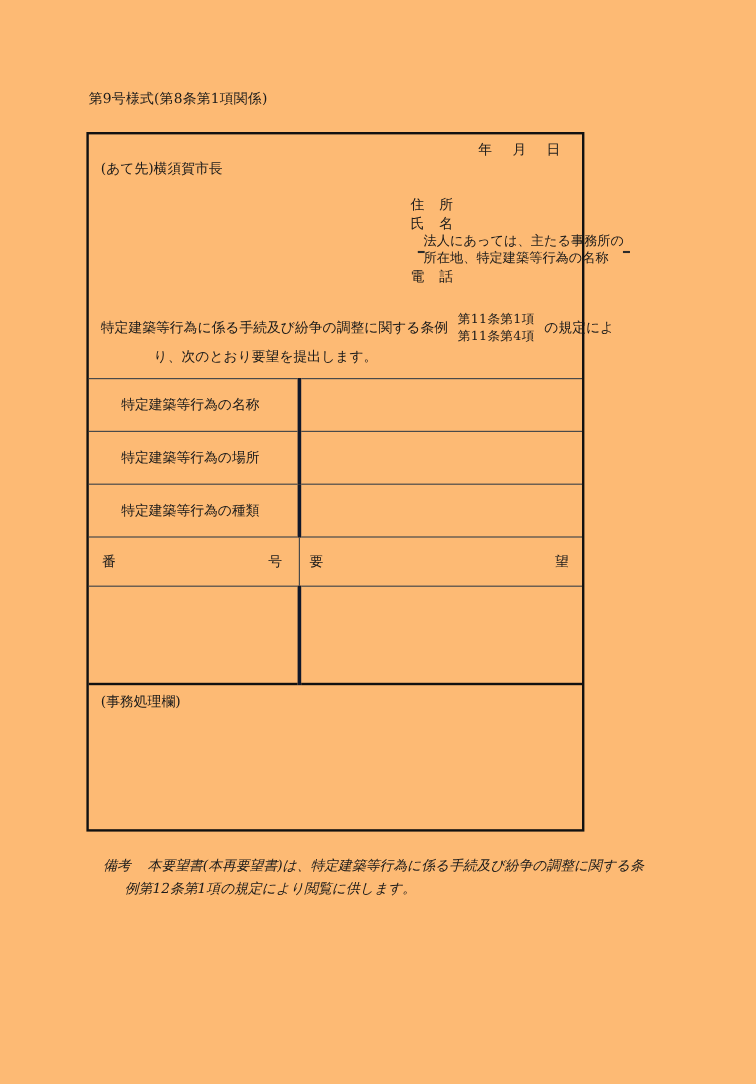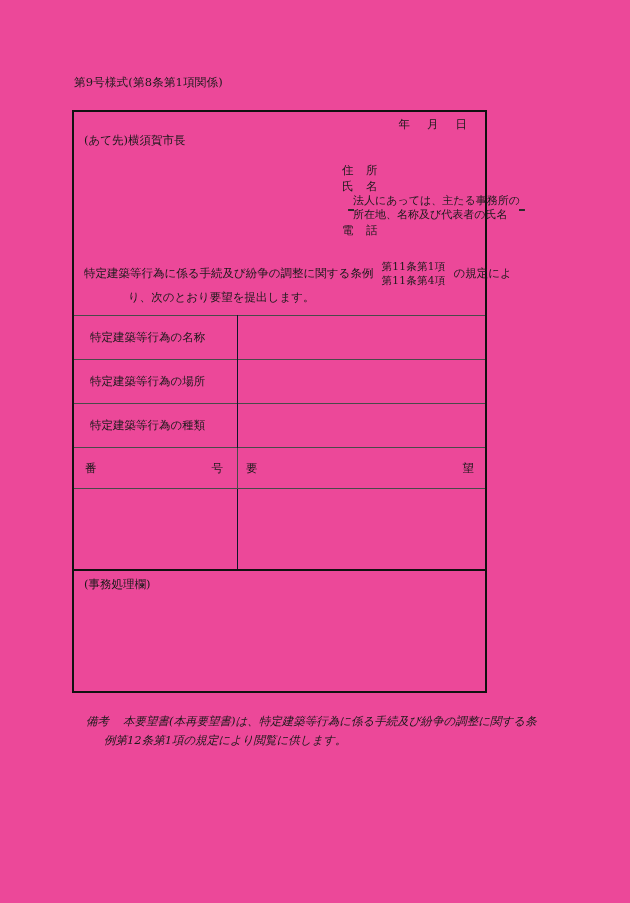--- a/index.html
+++ b/index.html
@@ -13,21 +13,21 @@
     height: 903px;
     position: relative;
     font-family: "DejaVu Serif", "Liberation Serif", serif;
     color: #1a1a1a;
     -webkit-font-smoothing: none;
   }
 
   .page {
     position: absolute;
     inset: 0;
-    background: #ec4899;
+    background: #fdba74;
   }
 
   
   .form-code {
     position: absolute;
     left: 74px;
     top: 75px;
     font-size: 11.5px;
     letter-spacing: 0.2px;
     white-space: nowrap;
@@ -156,22 +156,22 @@
     table-layout: fixed;
   }
   .tbl td {
     border-top: 1px solid #4a4a4a;
     font-size: 11.5px;
     vertical-align: middle;
     padding: 0;
   }
   .tbl td.label {
     width: 147px;
-    border-right: 1px solid #0f172a;
-    padding-left: 16px;
+    border-right: 3px solid #0f172a;
+    padding-left: 27px;
     height: 43px;
   }
   .tbl td.value {
     padding-left: 8px;
   }
   .tbl tr.r-name td,
   .tbl tr.r-place td,
   .tbl tr.r-kind td { height: 43px; }
 
   .tbl tr.r-head td { height: 40px; }
@@ -223,21 +223,21 @@
 
       <div class="addressee">(あて先)横須賀市長</div>
 
       <div class="applicant">
         <div class="fld">住　所</div>
         <div class="fld">氏　名</div>
         <div class="corp-note">
           <span class="brk l"></span>
           <span class="lines">
             <div>法人にあっては、主たる事務所の</div>
-            <div>所在地、名称及び代表者の氏名</div>
+            <div>所在地、特定建築等行為の名称</div>
           </span>
           <span class="brk r"></span>
         </div>
         <div class="fld">電　話</div>
       </div>
 
       <div class="statement">
         <div class="l1">
           <span class="indent"></span>
           <span>特定建築等行為に係る手続及び紛争の調整に関する条例</span>

